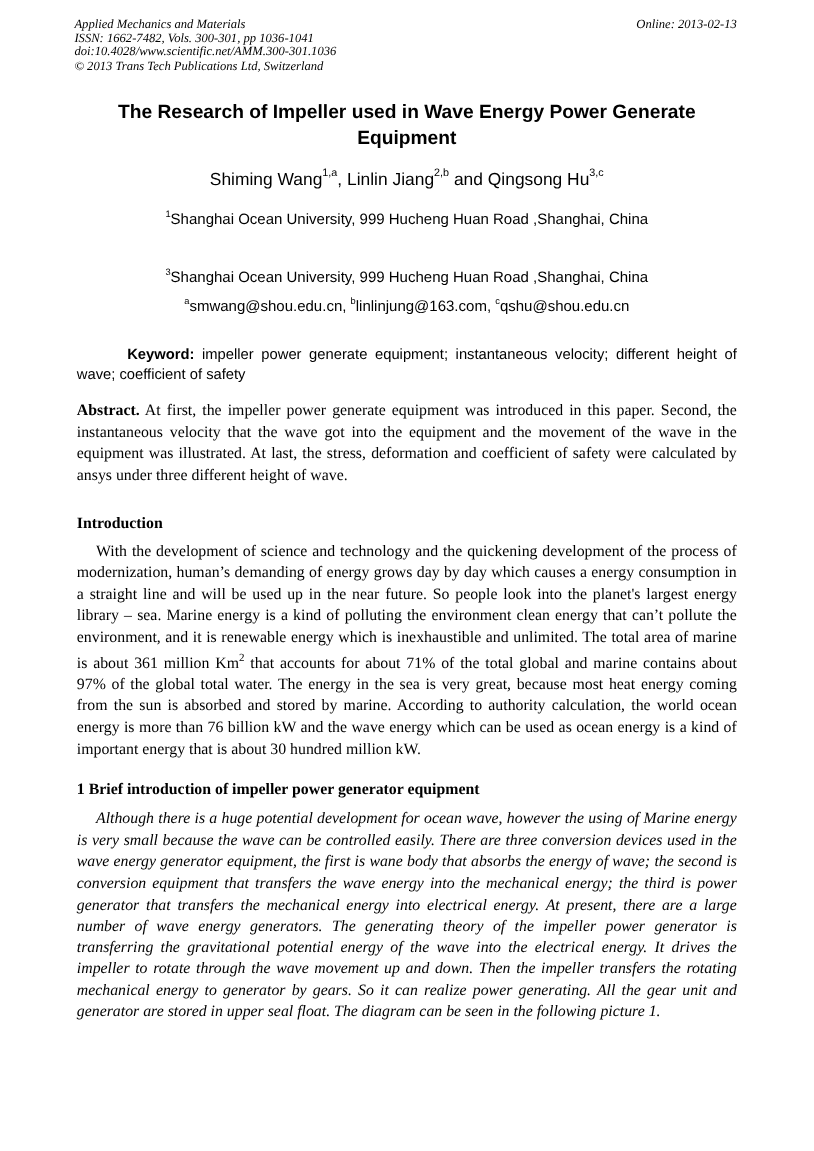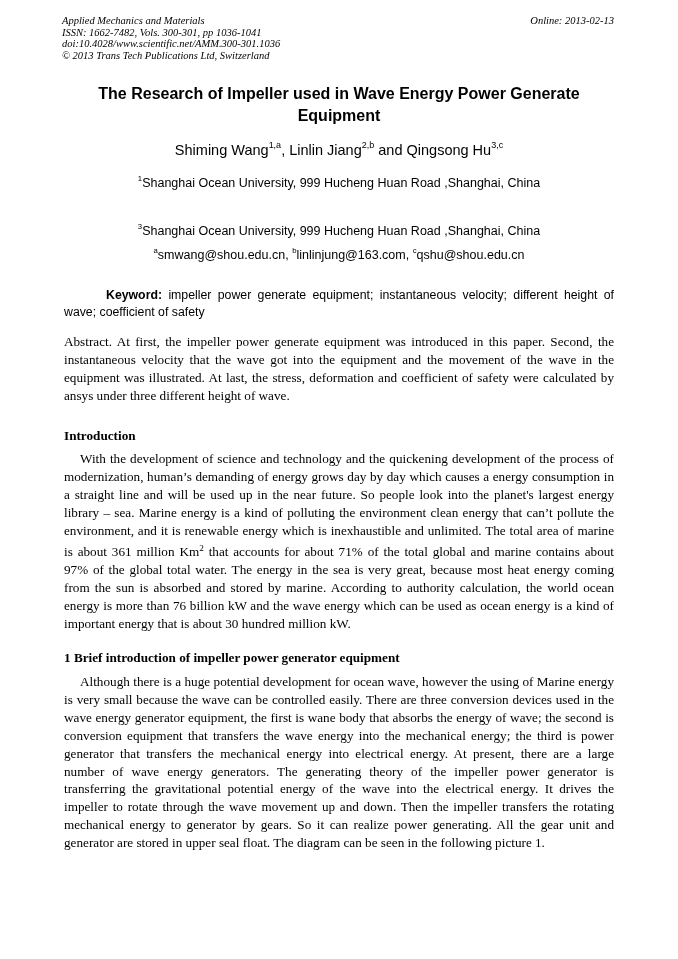--- a/index.html
+++ b/index.html
@@ -17,26 +17,26 @@
          font-family: "Liberation Sans", sans-serif; font-size: 12.5px; line-height: 16px; }
   .aff1 { top: 175px; } .aff2 { top: 199px; } .aff3 { top: 223px; }
   .emails { position: absolute; left: 64px; width: 550px; top: 247px; text-align: center;
             font-family: "Liberation Sans", sans-serif; font-size: 12.5px; line-height: 16px; }
   .keyword { position: absolute; left: 64px; width: 550px; top: 287px; text-align: justify;
              font-family: "Liberation Sans", sans-serif; font-size: 12.3px; line-height: 17px; }
   .kw-label { font-weight: bold; padding-left: 42px; }
   .serif-block { position: absolute; left: 64px; width: 550px; text-align: justify;
                  font-family: "Liberation Serif", serif; font-size: 13.2px; line-height: 17.9px; }
   .abstract { top: 333px; }
-  .abs-label { font-weight: normal; }
+  .abs-label { font-weight: bold; }
   .heading { position: absolute; left: 64px; font-family: "Liberation Serif", serif; font-weight: bold; font-size: 13.2px; line-height: 17px; }
   .h-intro { top: 427px; }
   .h-sec1 { top: 649px; }
   .intro-body { top: 450px; }
-  .sec1-body { top: 673px; }
+  .sec1-body { top: 673px; font-style: italic; }
   .indent { text-indent: 16px; }
   sup.km { font-size: 0.7em; }
 </style>
 </head>
 <body>
 
 <div class="page">
 
   <div class="hdr hdr-left">
     <div>Applied Mechanics and Materials</div>

